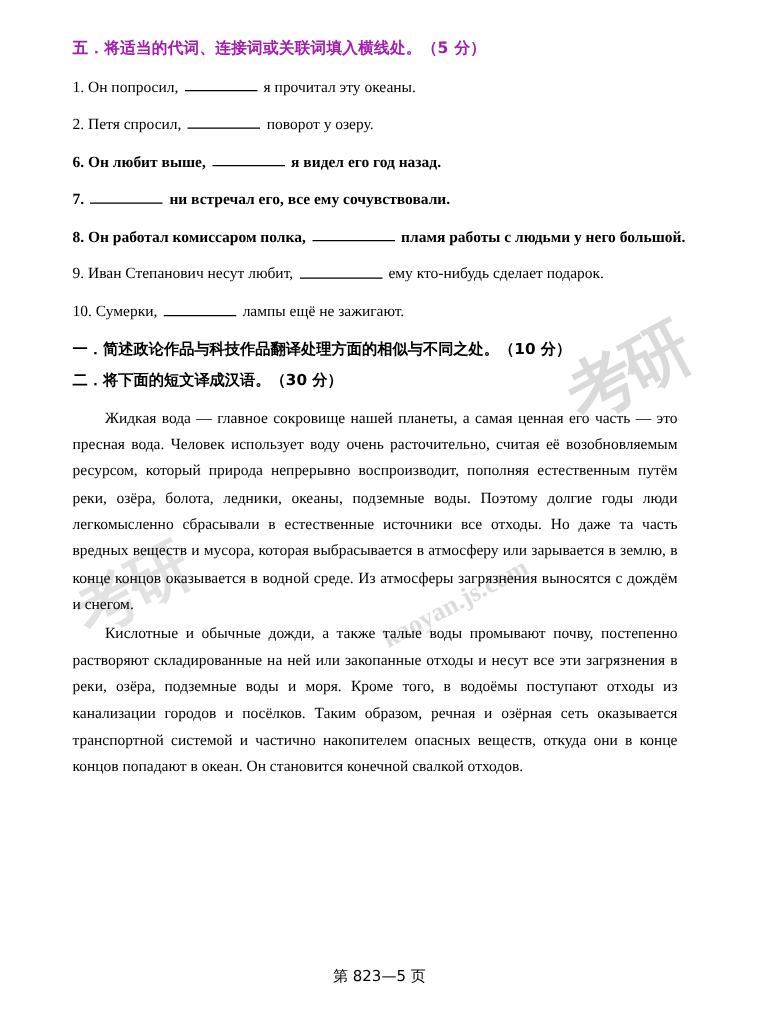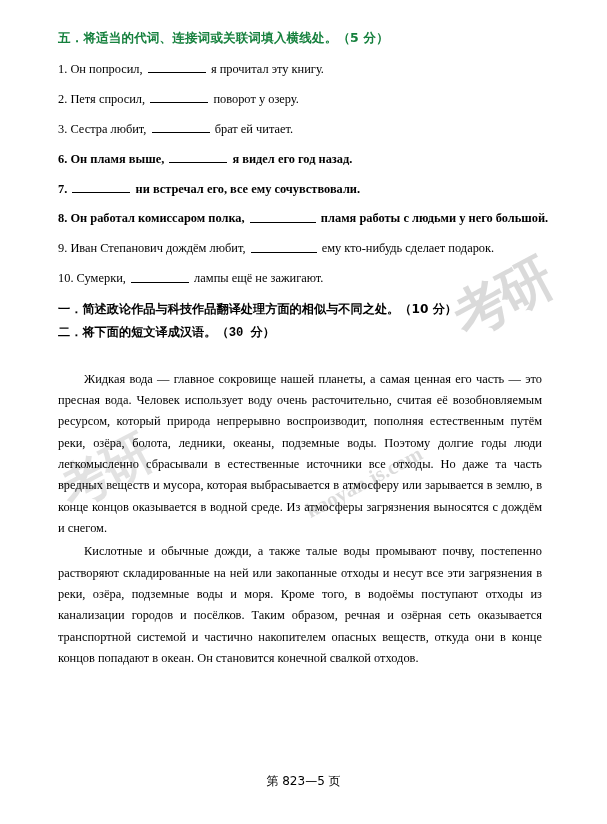--- a/index.html
+++ b/index.html
@@ -27,21 +27,21 @@
     left: 58px;
     top: 30px;
     width: 500px;
   }
   .sec-title {
     font-family: "DejaVu Sans", sans-serif;
     font-weight: bold;
     font-size: 12.5px;
     letter-spacing: 0.2px;
     margin: 0 0 14px 0;
-    color: #15803d;
+    color: #a21caf;
   }
   .q-list {
     margin: 0;
     padding: 0;
     list-style: none;
   }
   .q-item {
     font-size: 12.4px;
     line-height: 1.45;
     margin-bottom: 11.5px;
@@ -68,22 +68,21 @@
   }
   .part-header .gap { display: inline-block; width: 22px; }
   .task-line {
     font-family: "DejaVu Sans", sans-serif;
     font-weight: bold;
     font-size: 12.2px;
     margin: 0 0 6px 0;
     line-height: 1.5;
   }
   .task-line.second {
-    margin-bottom: 26px;
-    font-family: Liberation Mono, monospace;
+    margin-bottom: 11px;
   }
   .passage p {
     margin: 0 16px 0 0;
     font-size: 12.4px;
     line-height: 1.72;
     text-align: justify;
     text-justify: inter-word;
     text-indent: 2.1em;
   }
   .passage p + p {
@@ -145,54 +144,48 @@
 
   <div class="content">
 
     <div class="sec-title">五．将适当的代词、连接词或关联词填入横线处。（5 分）</div>
 
     <ul class="q-list">
       <li class="q-item">
         <span>1.</span>
         <span>Он попросил,</span>
         <span class="blank"></span>
-        <span>я прочитал эту книгу.</span>
+        <span>я прочитал эту океаны.</span>
       </li>
       <li class="q-item">
         <span>2.</span>
         <span>Петя спросил,</span>
         <span class="blank"></span>
         <span>поворот у озеру.</span>
       </li>
-      <li class="q-item">
-        <span>3.</span>
-        <span>Сестра любит,</span>
-        <span class="blank"></span>
-        <span>брат ей читает.</span>
-      </li>
       <li class="q-item bold">
         <span>6.</span>
-        <span>Он пламя выше,</span>
+        <span>Он любит выше,</span>
         <span class="blank"></span>
         <span>я видел его год назад.</span>
       </li>
       <li class="q-item bold">
         <span>7.</span>
         <span class="blank"></span>
         <span>ни встречал его, все ему сочувствовали.</span>
       </li>
       <li class="q-item bold">
         <span>8.</span>
         <span>Он работал комиссаром полка,</span>
         <span class="blank wide"></span>
         <span>пламя работы с людьми у него большой.</span>
       </li>
       <li class="q-item">
         <span>9.</span>
-        <span>Иван Степанович дождём любит,</span>
+        <span>Иван Степанович несут любит,</span>
         <span class="blank wide"></span>
         <span>ему кто-нибудь сделает подарок.</span>
       </li>
       <li class="q-item">
         <span>10.</span>
         <span>Сумерки,</span>
         <span class="blank"></span>
         <span>лампы ещё не зажигают.</span>
       </li>
     </ul>

